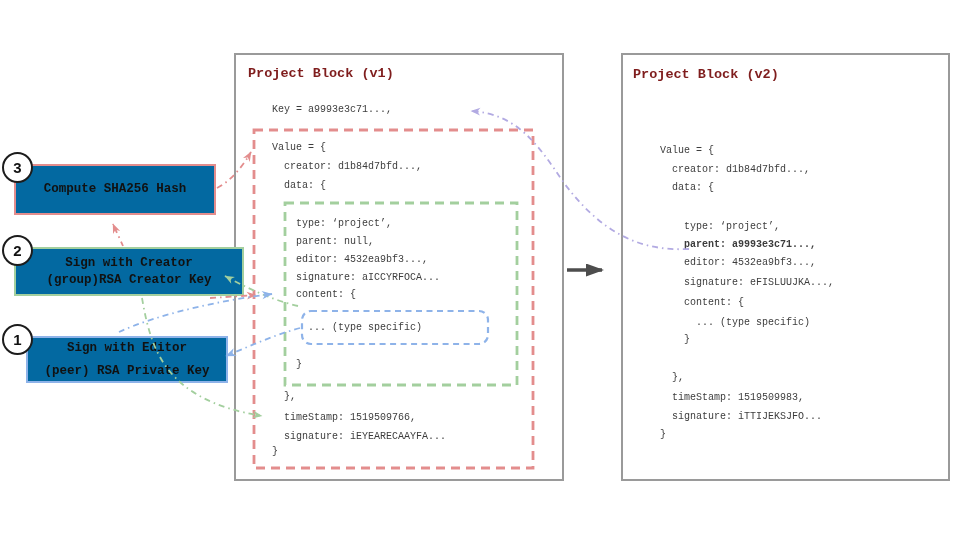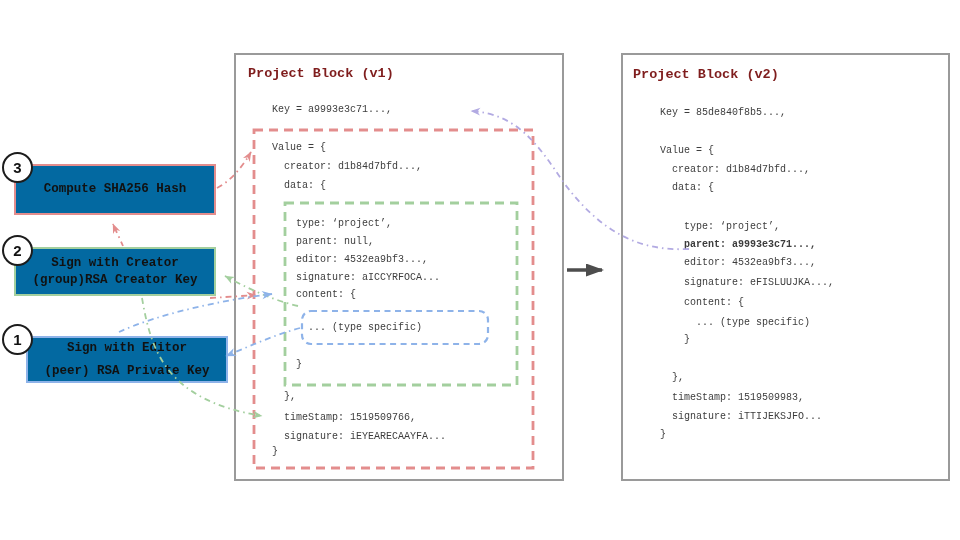--- a/index.html
+++ b/index.html
@@ -36,21 +36,20 @@
   <div class="code-line" style="left:272px;top:320px;">      ... (type specific)</div>
   <div class="code-line" style="left:272px;top:357px;">    }</div>
   <div class="code-line" style="left:272px;top:389px;">  },</div>
   <div class="code-line" style="left:272px;top:410px;">  timeStamp: 1519509766,</div>
   <div class="code-line" style="left:272px;top:429px;">  signature: iEYEARECAAYFA...</div>
   <div class="code-line" style="left:272px;top:444px;">}</div>
 
   <div class="panel" style="left:621px;top:53px;width:329px;height:428px;"></div>
   <div class="panel-title" style="left:633px;top:67px;">Project Block (v2)</div>
 
-  <div class="code-line" style="left:660px;top:105px;">Key = 85de840f8b5...,</div>
   <div class="code-line" style="left:660px;top:143px;">Value = {</div>
   <div class="code-line" style="left:660px;top:162px;">  creator: d1b84d7bfd...,</div>
   <div class="code-line" style="left:660px;top:180px;">  data: {</div>
   <div class="code-line" style="left:660px;top:219px;">    type: ‘project’,</div>
   <div class="code-line" style="left:660px;top:237px;font-weight:bold;">    parent: a9993e3c71...,</div>
   <div class="code-line" style="left:660px;top:255px;">    editor: 4532ea9bf3...,</div>
   <div class="code-line" style="left:660px;top:275px;">    signature: eFISLUUJKA...,</div>
   <div class="code-line" style="left:660px;top:295px;">    content: {</div>
   <div class="code-line" style="left:660px;top:315px;">      ... (type specific)</div>
   <div class="code-line" style="left:660px;top:332px;">    }</div>
@@ -59,21 +58,21 @@
   <div class="code-line" style="left:660px;top:409px;">  signature: iTTIJEKSJFO...</div>
   <div class="code-line" style="left:660px;top:427px;">}</div>
 
   <div class="step-box" style="left:14px;top:164px;width:202px;height:51px;border-color:#e38d8d;">
     <span>Compute SHA256 Hash</span>
   </div>
   <div class="badge" style="left:2px;top:152px;">
     <span>3</span>
   </div>
 
-  <div class="step-box" style="left:14px;top:247px;width:202px;height:49px;border-color:#a3cf9e;">
+  <div class="step-box" style="left:14px;top:247px;width:230px;height:49px;border-color:#a3cf9e;">
     <span>Sign with Creator</span>
     <span>(group)RSA Creator Key</span>
   </div>
   <div class="badge" style="left:2px;top:235px;">
     <span>2</span>
   </div>
 
   <div class="step-box" style="left:26px;top:336px;width:202px;height:47px;border-color:#8eb3e9;gap:6px;">
     <span>Sign with Editor</span>
     <span>(peer) RSA Private Key</span>

